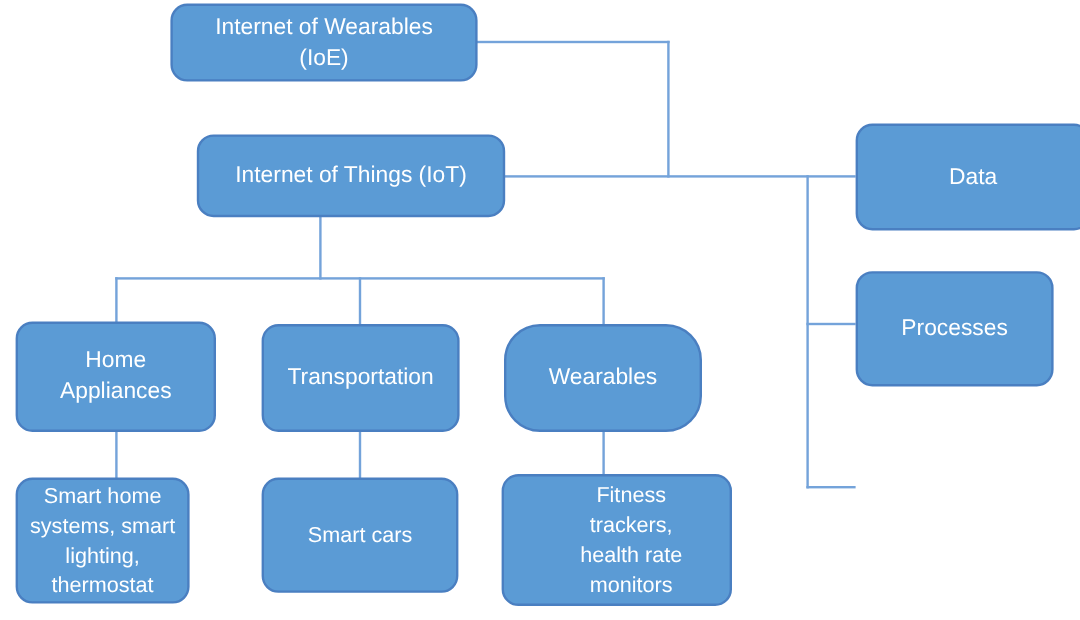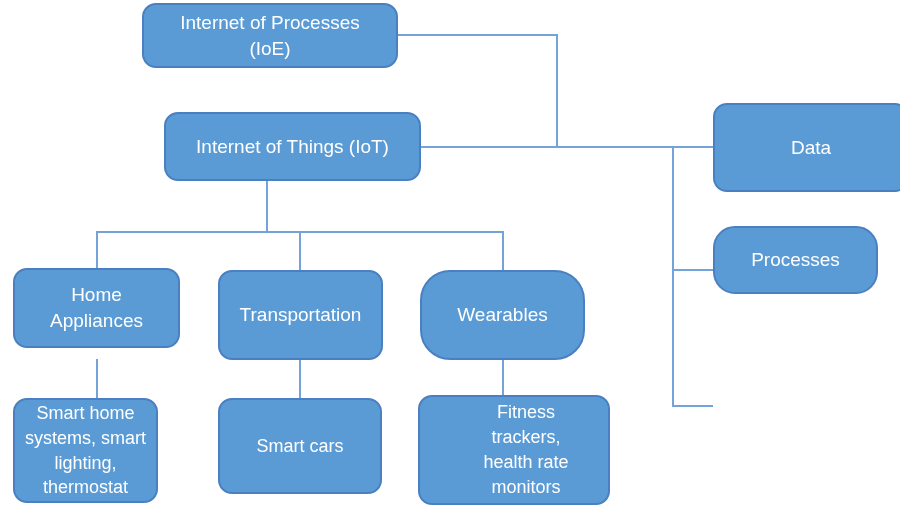--- a/index.html
+++ b/index.html
@@ -37,23 +37,23 @@
   .node.small { font-size: 18px; line-height: 1.38; }
   .seg {
     position: absolute;
     background: var(--connector);
     z-index: 1;
   }
   
   .n-ioe        { left:142px; top:3px;   width:256px; height:65px; }
   .n-iot        { left:140px; top:112px; width:257px; height:69px;margin-left:24px; }
   .n-data       { left:713px; top:103px; width:196px; height:89px; }
-  .n-processes  { left:713px; top:226px; width:165px; height:68px;border-radius:22px; }
+  .n-processes  { left:713px; top:226px; width:165px; height:96px; }
   .n-people     { left:713px; top:362px; width:165px; height:91px; }
-  .n-home       { left:13px;  top:268px; width:167px; height:80px; }
+  .n-home       { left:13px;  top:268px; width:167px; height:92px; }
   .n-transport  { left:218px; top:270px; width:165px; height:90px; }
   .n-wearables  { left:420px; top:270px; width:165px; height:90px;border-radius:30px; }
   .n-smarthome  { left:13px;  top:398px; width:145px; height:105px; }
   .n-smartcars  { left:218px; top:398px; width:164px; height:96px; }
   .n-fitness    { left:418px; top:395px; width:192px; height:110px;padding-left:24px; }
   
   .s1  { left:397px; top:34px;  width:161px; height:2px; }   
   .s2  { left:556px; top:34px;  width:2px;   height:114px; } 
   .s3  { left:397px; top:146px; width:316px; height:2px; }   
   .s4  { left:672px; top:146px; width:2px;   height:261px; } 
@@ -81,21 +81,21 @@
   <div class="seg s6"></div>
   <div class="seg s7"></div>
   <div class="seg s8"></div>
   <div class="seg s9"></div>
   <div class="seg s10"></div>
   <div class="seg s11"></div>
   <div class="seg s12"></div>
   <div class="seg s13"></div>
   <div class="seg s14"></div>
 
-  <div class="node n-ioe">Internet of Processes
+  <div class="node n-ioe">Internet of Wearables
 (IoE)</div>
 
   <div class="node n-iot">Internet of Things (IoT)</div>
 
   <div class="node n-data">Data</div>
 
   <div class="node n-processes">Processes</div>
 
 
   <div class="node n-home">Home

